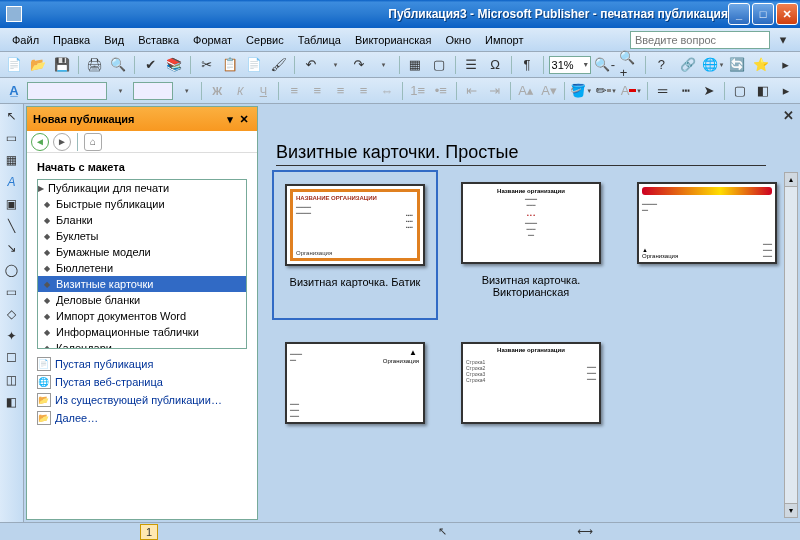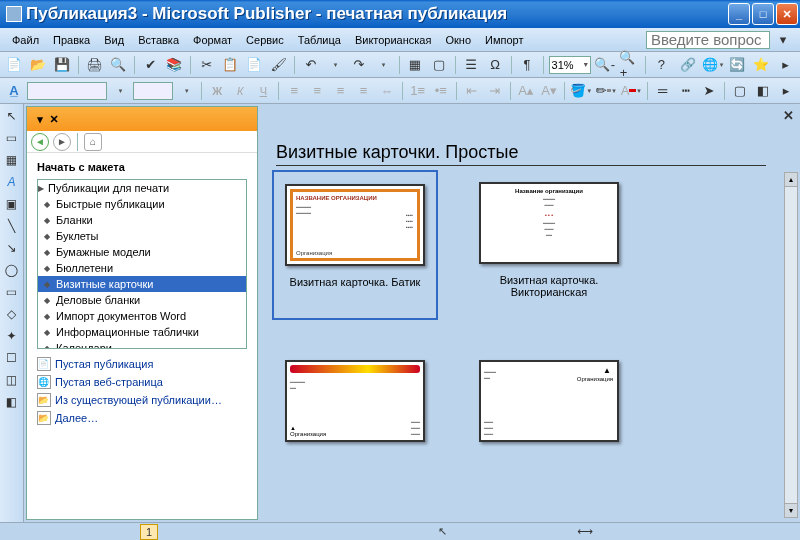--- a/index.html
+++ b/index.html
@@ -1,27 +1,27 @@
 <!DOCTYPE html>
 <html><head>
 <meta charset="utf-8">
 <style>
 * { margin:0; padding:0; box-sizing:border-box; font-family:Tahoma,Arial,sans-serif; font-size:11px; }
 body { background:#fff; width:800px; height:540px; overflow:hidden; position:relative; }
 .titlebar { height:28px; background:linear-gradient(#0a5fc4,#3c8cde 8%,#2a7bd1 50%,#0a5fc4); display:flex; align-items:center; padding:0 2px; color:#fff; font-weight:bold; }
 .titlebar .appicon { width:16px; height:16px; background:#8fb4d8; border:1px solid #fff; margin:0 4px; }
-.titlebar .title { flex:1; font-size:17px; text-shadow:1px 1px 0 #063a7a; }
+.titlebar .title { flex:1; font-size:12px; text-shadow:1px 1px 0 #063a7a;text-align:right; }
 .wincontrols { display:flex; gap:2px; }
 .winbtn { width:22px; height:22px; border:1px solid #fff; border-radius:3px; display:flex; align-items:center; justify-content:center; font-weight:bold; color:#fff; }
 .winbtn.min,.winbtn.max { background:linear-gradient(#6fa8e6,#2a6bc0); }
 .winbtn.close { background:linear-gradient(#f08050,#d04010); }
 .menubar { height:24px; background:linear-gradient(#dbeaf9,#bdd8f3); display:flex; align-items:center; padding:0 6px; gap:2px; border-bottom:1px solid #9ab; }
 .menuitem { padding:2px 6px; cursor:default; }
 .menuspacer { flex:1; }
-.helpinput { width:124px; height:18px; border:1px solid #7a9; background:#fff; color:#888; padding:0 4px; font-size:15px; }
+.helpinput { width:140px; height:18px; border:1px solid #7a9; background:#fff; color:#888; padding:0 4px; font-size:11px; }
 .toolbar { height:26px; background:linear-gradient(#dbeaf9,#c4dcf3); display:flex; align-items:center; padding:0 4px; gap:3px; border-bottom:1px solid #9ab; }
 .tbtn { width:22px; height:22px; border:1px solid transparent; display:flex; align-items:center; justify-content:center; font-size:13px; color:#333; border-radius:3px;}
 .tsep { width:1px; height:18px; background:#9bb; margin:0 2px; }
 .zoom { width:44px; height:18px; border:1px solid #7a9; background:#fff; font-size:11px; padding:0 2px; display:flex; align-items:center; }
 .zoom .zd { margin-left:auto; font-size:8px; color:#555;}
 .toolbar2 { height:26px; background:linear-gradient(#dbeaf9,#c4dcf3); display:flex; align-items:center; padding:0 4px; gap:3px; border-bottom:1px solid #9ab; }
 .fmtinput { width:80px; height:18px; border:1px solid #7a9; background:#eef; font-size:11px; }
 .colorswatch { width:10px; height:3px; display:inline-block; }
 .workspace { display:flex; height:calc(540px - 28px - 24px - 26px - 26px - 18px); background:#bcd4ec; }
 .ltool { width:24px; background:linear-gradient(90deg,#dbeaf9,#c4dcf3); display:flex; flex-direction:column; align-items:center; padding-top:2px; gap:2px; border-right:1px solid #9ab;}
@@ -39,21 +39,21 @@
 .treeitem { padding:2px 4px 2px 18px; position:relative; cursor:default; color:#000;}
 .treeitem.top { padding-left:10px; }
 .treeitem .arrow { position:absolute; left:6px; top:4px; font-size:8px; color:#555;}
 .treeitem.top .arrow { left:0px;}
 .treeitem.sel { background:#316ac5; color:#fff; }
 .linkitem { padding:3px 10px 3px 28px; color:#003399; position:relative; cursor:default;}
 .linkitem .li-ico { position:absolute; left:10px; top:2px; width:14px; height:14px; border:1px solid #999; background:#fff; font-size:9px; display:flex;align-items:center;justify-content:center;}
 .mainarea { flex:1; position:relative; background:#bcd4ec; overflow:hidden;}
 .mainclose { position:absolute; right:6px; top:4px; font-size:13px; color:#333; font-weight:bold;}
 .heading { position:absolute; left:18px; top:38px; font-size:18px; color:#000; border-bottom:1px solid #333; padding-bottom:2px; width:490px;}
-.gallery { position:absolute; left:14px; top:66px; right:8px; bottom:4px; display:flex; flex-wrap:wrap; gap:28px; align-content:flex-start;}
+.gallery { position:absolute; left:14px; top:66px; right:8px; bottom:4px; display:flex; flex-wrap:wrap; gap:10px; align-content:flex-start;}
 .card { width:166px; height:150px; display:flex; flex-direction:column; align-items:center;}
 .card.sel { border:2px solid #316ac5; }
 .thumb { width:140px; height:82px; background:#fff; border:2px solid #333; box-shadow:2px 2px 3px rgba(0,0,0,.4); position:relative; overflow:hidden; margin-top:12px;}
 .caption { margin-top:10px; text-align:center; color:#000; font-size:11px; width:160px;}
 .tiny { font-size:5px; line-height:6px; color:#555;}
 .scrollbar { position:absolute; right:2px; top:68px; width:14px; bottom:4px; background:#e0e8f0; border:1px solid #aaa;}
 .scrollbar .sbtn { height:14px; background:#d0d8e0; border-bottom:1px solid #aaa; display:flex;align-items:center;justify-content:center;font-size:8px;}
 .scrollbar .sbtn.bot { position:absolute; bottom:0; width:100%; border-top:1px solid #aaa; border-bottom:none;}
 .statusbar { height:18px; background:#bcd4ec; border-top:1px solid #9ab; display:flex; align-items:center; font-size:11px; color:#333; }
 .pagenav { margin-left:140px; width:18px; height:16px; border:1px solid #c90; background:#ffe8b0; display:flex;align-items:center;justify-content:center; font-size:10px;}
@@ -192,20 +192,21 @@
     <div class="lbtn">▭</div>
     <div class="lbtn">◇</div>
     <div class="lbtn">✦</div>
     <div class="lbtn">☐</div>
     <div class="lbtn">◫</div>
     <div class="lbtn">◧</div>
   </div>
 
   <div class="taskpane">
     <div class="taskhead">
+      <span class="tht">Новая публикация</span>
       <span class="thb">▾</span>
       <span class="thb">✕</span>
     </div>
     <div class="tasknav">
       <div class="navbtn green">◄</div>
       <div class="navbtn">►</div>
       <div class="tsep"></div>
       <div class="navbtn" style="border-radius:3px">⌂</div>
     </div>
     <div class="taskbody">

